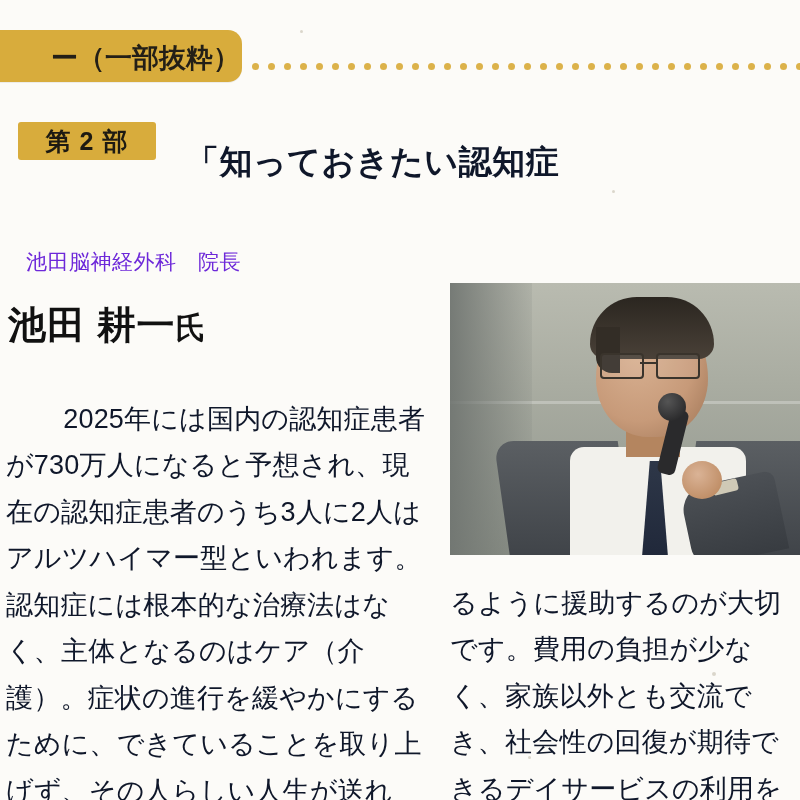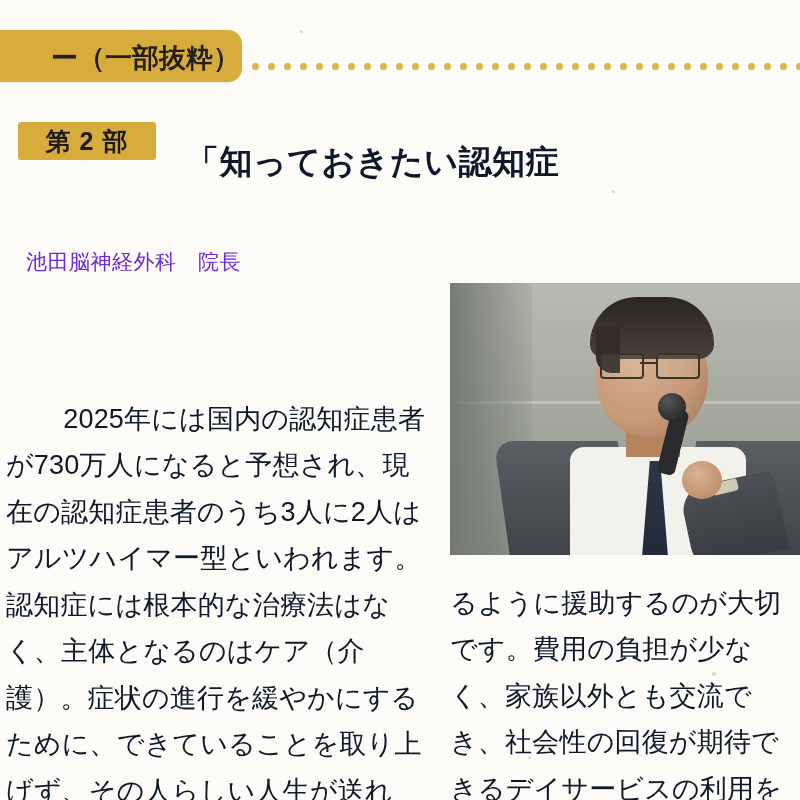--- a/index.html
+++ b/index.html
@@ -345,20 +345,23 @@
         <i style="background: rgb(220, 178, 74);"></i>
       </div>
   </div>
 
   <div class="part-badge">第 2 部</div>
   <div class="headline">
     <span class="l1">「知っておきたい認知症</span>
   </div>
 
   <div class="affil">池田脳神経外科　院長</div>
+  <div class="speaker-name">
+    <span>池田 耕一</span><span class="suffix">氏</span>
+  </div>
 
   <div class="photo">
     <div class="ph-bg"></div>
     <div class="ph-wallline"></div>
     <div class="ph-dark-left"></div>
     <div class="ph-suit-l"></div>
     <div class="ph-suit-r"></div>
     <div class="ph-shirt"></div>
     <div class="ph-tie"></div>
     <div class="ph-neck"></div>

